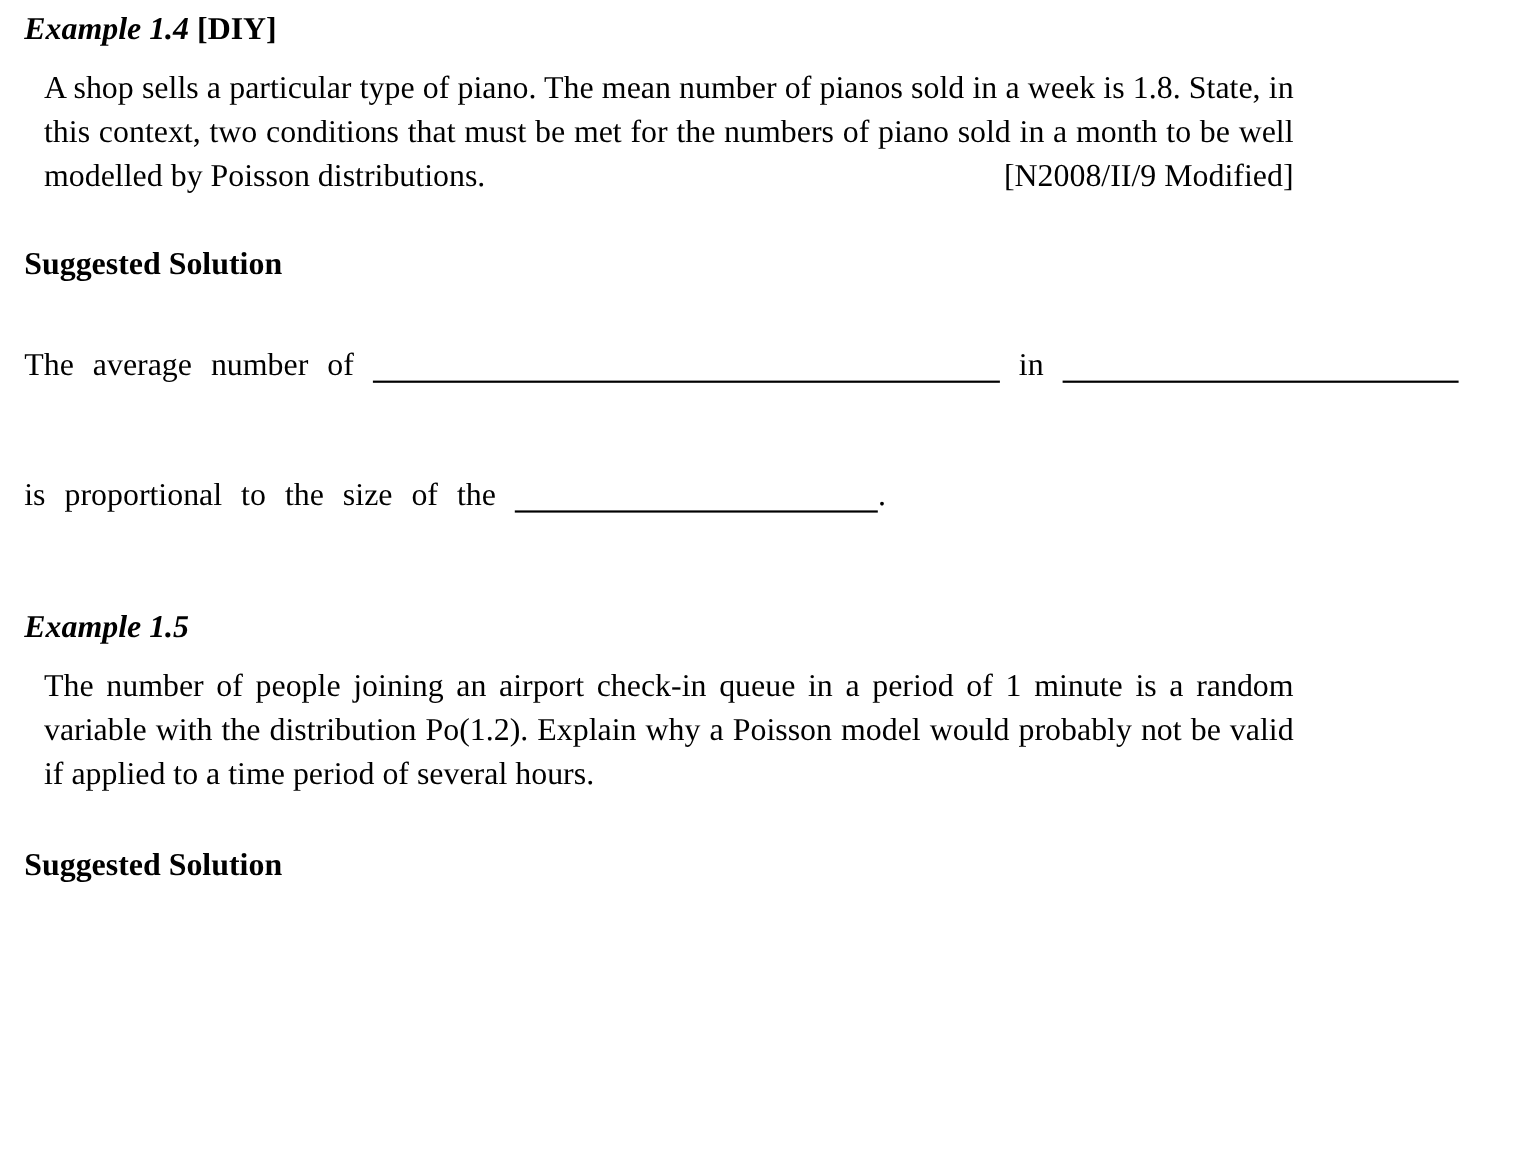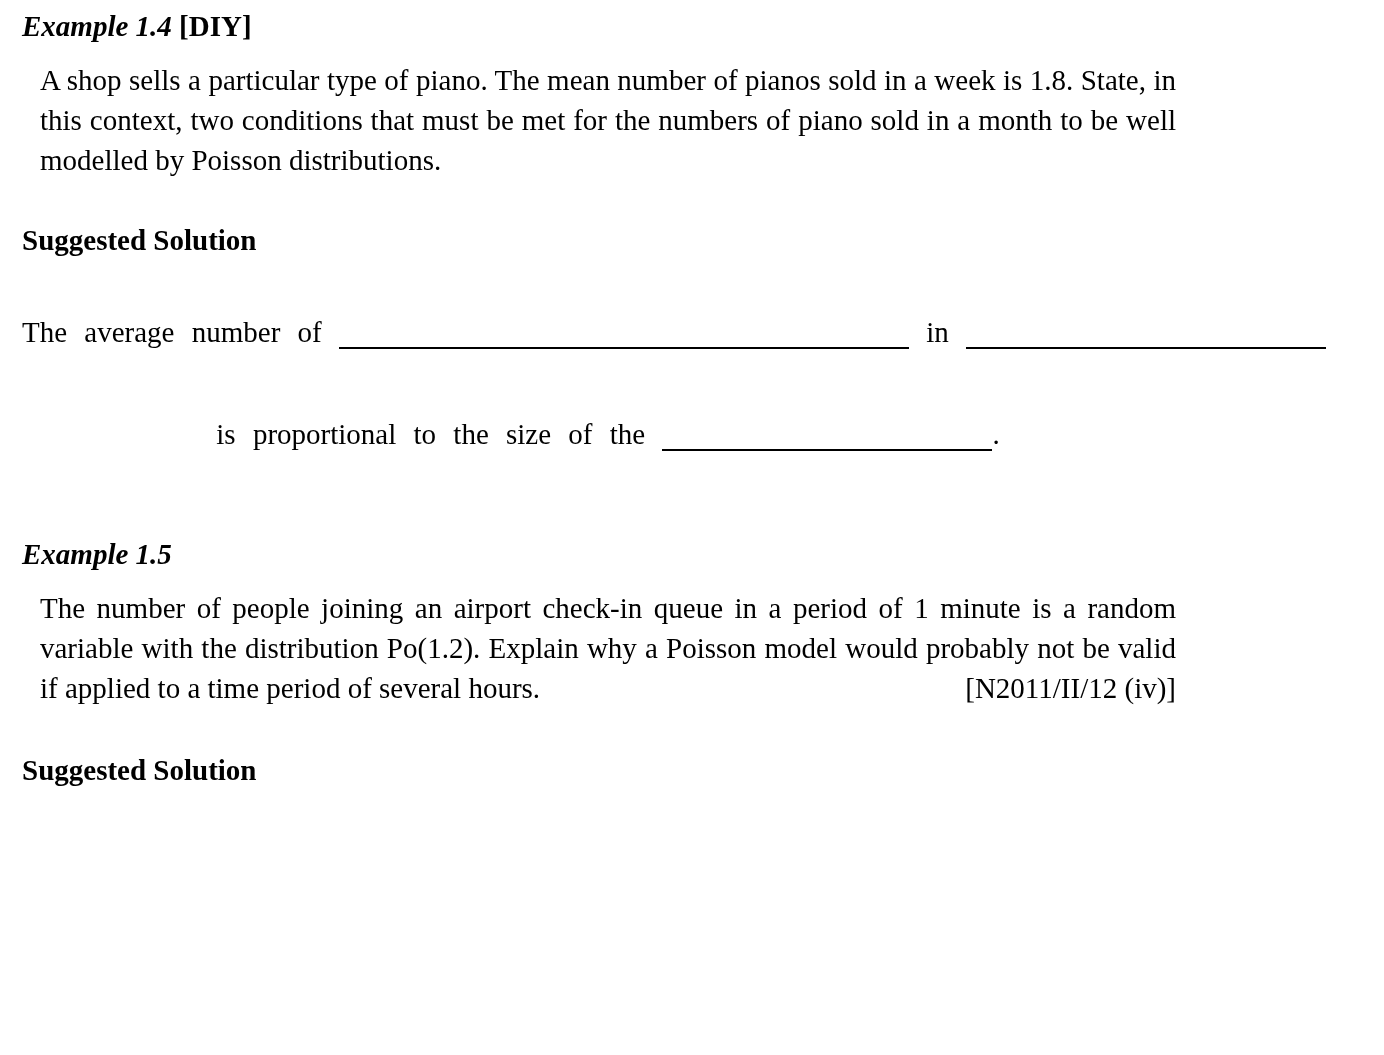--- a/index.html
+++ b/index.html
@@ -34,60 +34,59 @@
     margin: 18px;
     text-align: justify;
   }
   .cite {
     float: right;
   }
   .fill-line {
     white-space: nowrap;
     line-height: 40px;
     word-spacing: 10px;
-    text-align: center;
   }
   .blank {
     display: inline-block;
     height: 14px;
     border-bottom: 2px solid #000000;
     vertical-align: -7px;
   }
   .blank.w-a1 { width: 570px; }
   .blank.w-a2 { width: 360px; }
   .blank.w-b1 { width: 330px; }
   .blank.w-c1 { width: 350px; }
   .blank.w-c2 { width: 500px; }
 
   .mt-p1   { margin-top: 14px; }
   .mt-sol1 { margin-top: 40px; }
   .mt-la   { margin-top: 52px; }
-  .mt-lb   { margin-top: 62px; }
+  .mt-lb   { margin-top: 78px; }
   .mt-lc   { margin-top: 78px; }
   .mt-h15  { margin-top: 80px; }
   .mt-p2   { margin-top: 14px; }
   .mt-sol2 { margin-top: 42px; }
   .mt-p3   { margin-top: 0px; }
 </style>
 </head>
 <body>
 
 <div class="page">
 
   <div class="heading"><span class="it">Example 1.4</span> <span>[DIY]</span></div>
 
-  <p class="para mt-p1"><span>A shop sells a particular type of piano. The mean number of pianos sold in a week is 1.8. State, in this context, two conditions that must be met for the numbers of piano sold in a month to be well modelled by Poisson distributions.</span> </p>
+  <p class="para mt-p1"><span>A shop sells a particular type of piano. The mean number of pianos sold in a week is 1.8. State, in this context, two conditions that must be met for the numbers of piano sold in a month to be well modelled by Poisson distributions.</span> <span class="cite">[N2008/II/9 Modified]</span></p>
 
   <div class="heading mt-sol1">Suggested Solution</div>
 
   <div class="fill-line mt-la"><span>The average number of</span> <span class="blank w-a1"></span> <span>in</span> <span class="blank w-a2"></span></div>
 
   <div class="fill-line mt-lb"><span>is proportional to the size of the</span> <span class="blank w-b1"></span><span>.</span></div>
 
 
   <div class="heading it mt-h15"><span class="it">Example 1.5</span></div>
 
-  <p class="para mt-p2"><span>The number of people joining an airport check-in queue in a period of 1 minute is a random variable with the distribution Po(1.2). Explain why a Poisson model would probably not be valid if applied to a time period of several hours.</span> <span class="cite">[N2011/II/12 (iv)]</span></p>
+  <p class="para mt-p2"><span>The number of people joining an airport check-in queue in a period of 1 minute is a random variable with the distribution Po(1.2). Explain why a Poisson model would probably not be valid if applied to a time period of several hours.</span> </p>
 
   <div class="heading mt-sol2">Suggested Solution</div>
 
 
 </div>
 
 </body></html>

